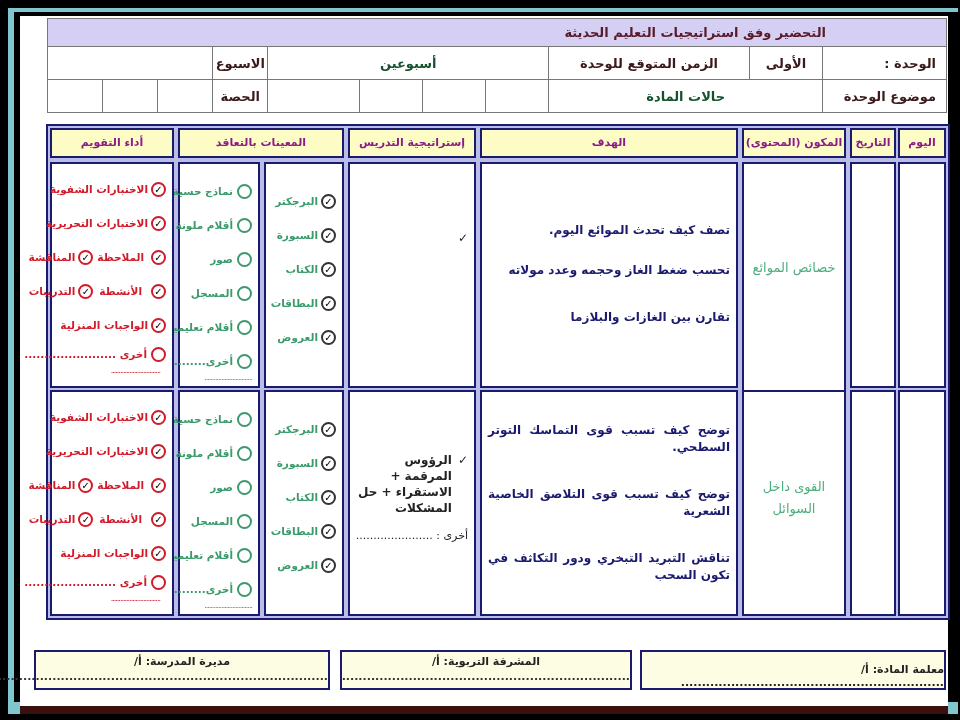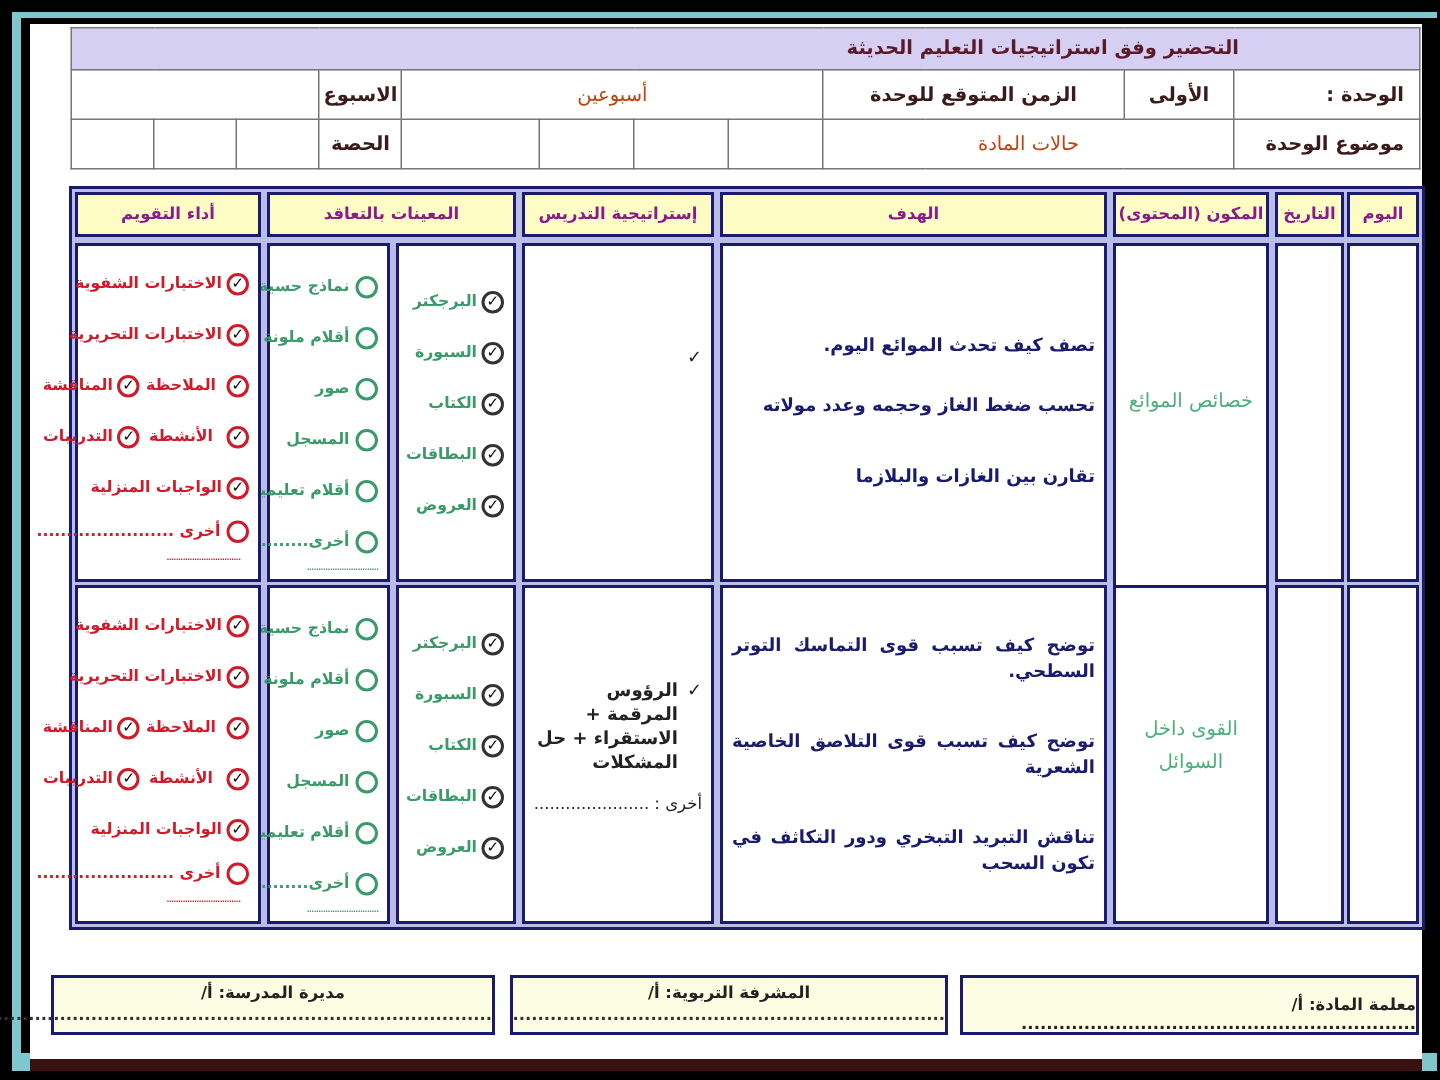--- a/index.html
+++ b/index.html
@@ -29,21 +29,21 @@
     border-collapse:collapse; table-layout:fixed;
   }
   .hdr td {
     border:1px solid #777; height:32px; font-size:13px; text-align:center;
     font-weight:bold; color:#3a1a1a; padding:0;
   }
   .hdr .title-row td {
     background:#d6cff4; height:27px; text-align:right; padding-right:120px;
     color:#5a1a2a; font-size:13px;margin-top:20px;
   }
-  .hdr .val { color:#c2410c; font-weight:normal; }
+  .hdr .val { color:#14532d; font-weight:bold; }
   .hdr .lbl-r { text-align:right; padding-right:10px; }
 
   
   .plan-wrap {
     position:absolute; left:26px; top:108px; width:900px; height:492px;
     border:2px solid #1a1a6e; background:#b9bde8;
   }
   .col-head {
     position:absolute; top:2px; height:30px; background:#fdfcc4;
     border:2px solid #1a1a6e; box-sizing:border-box;

